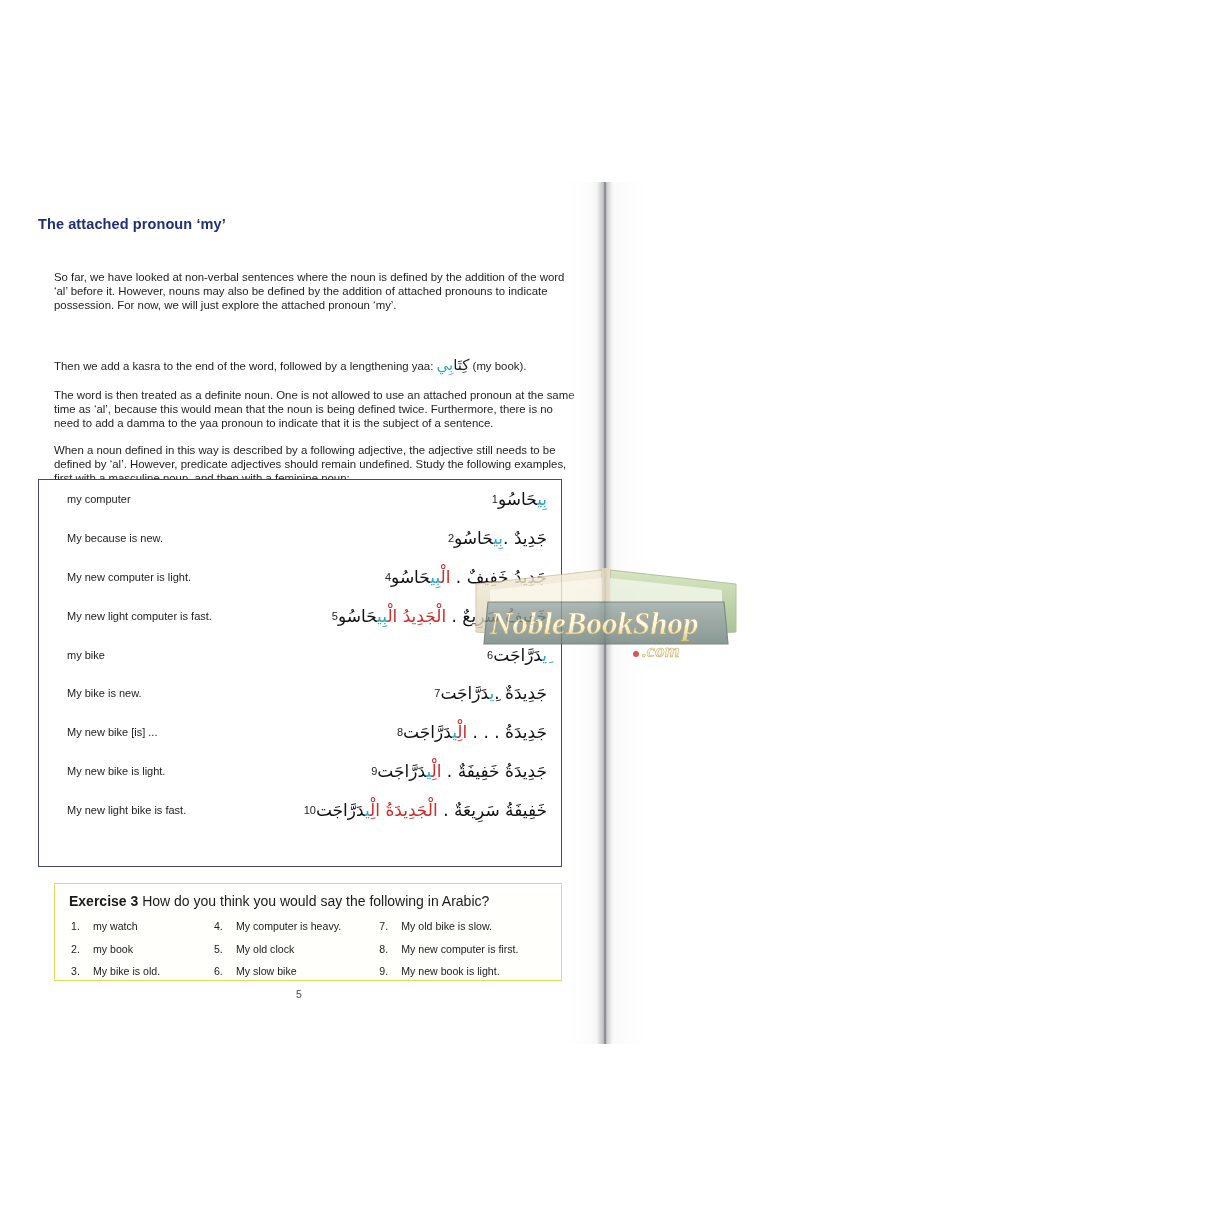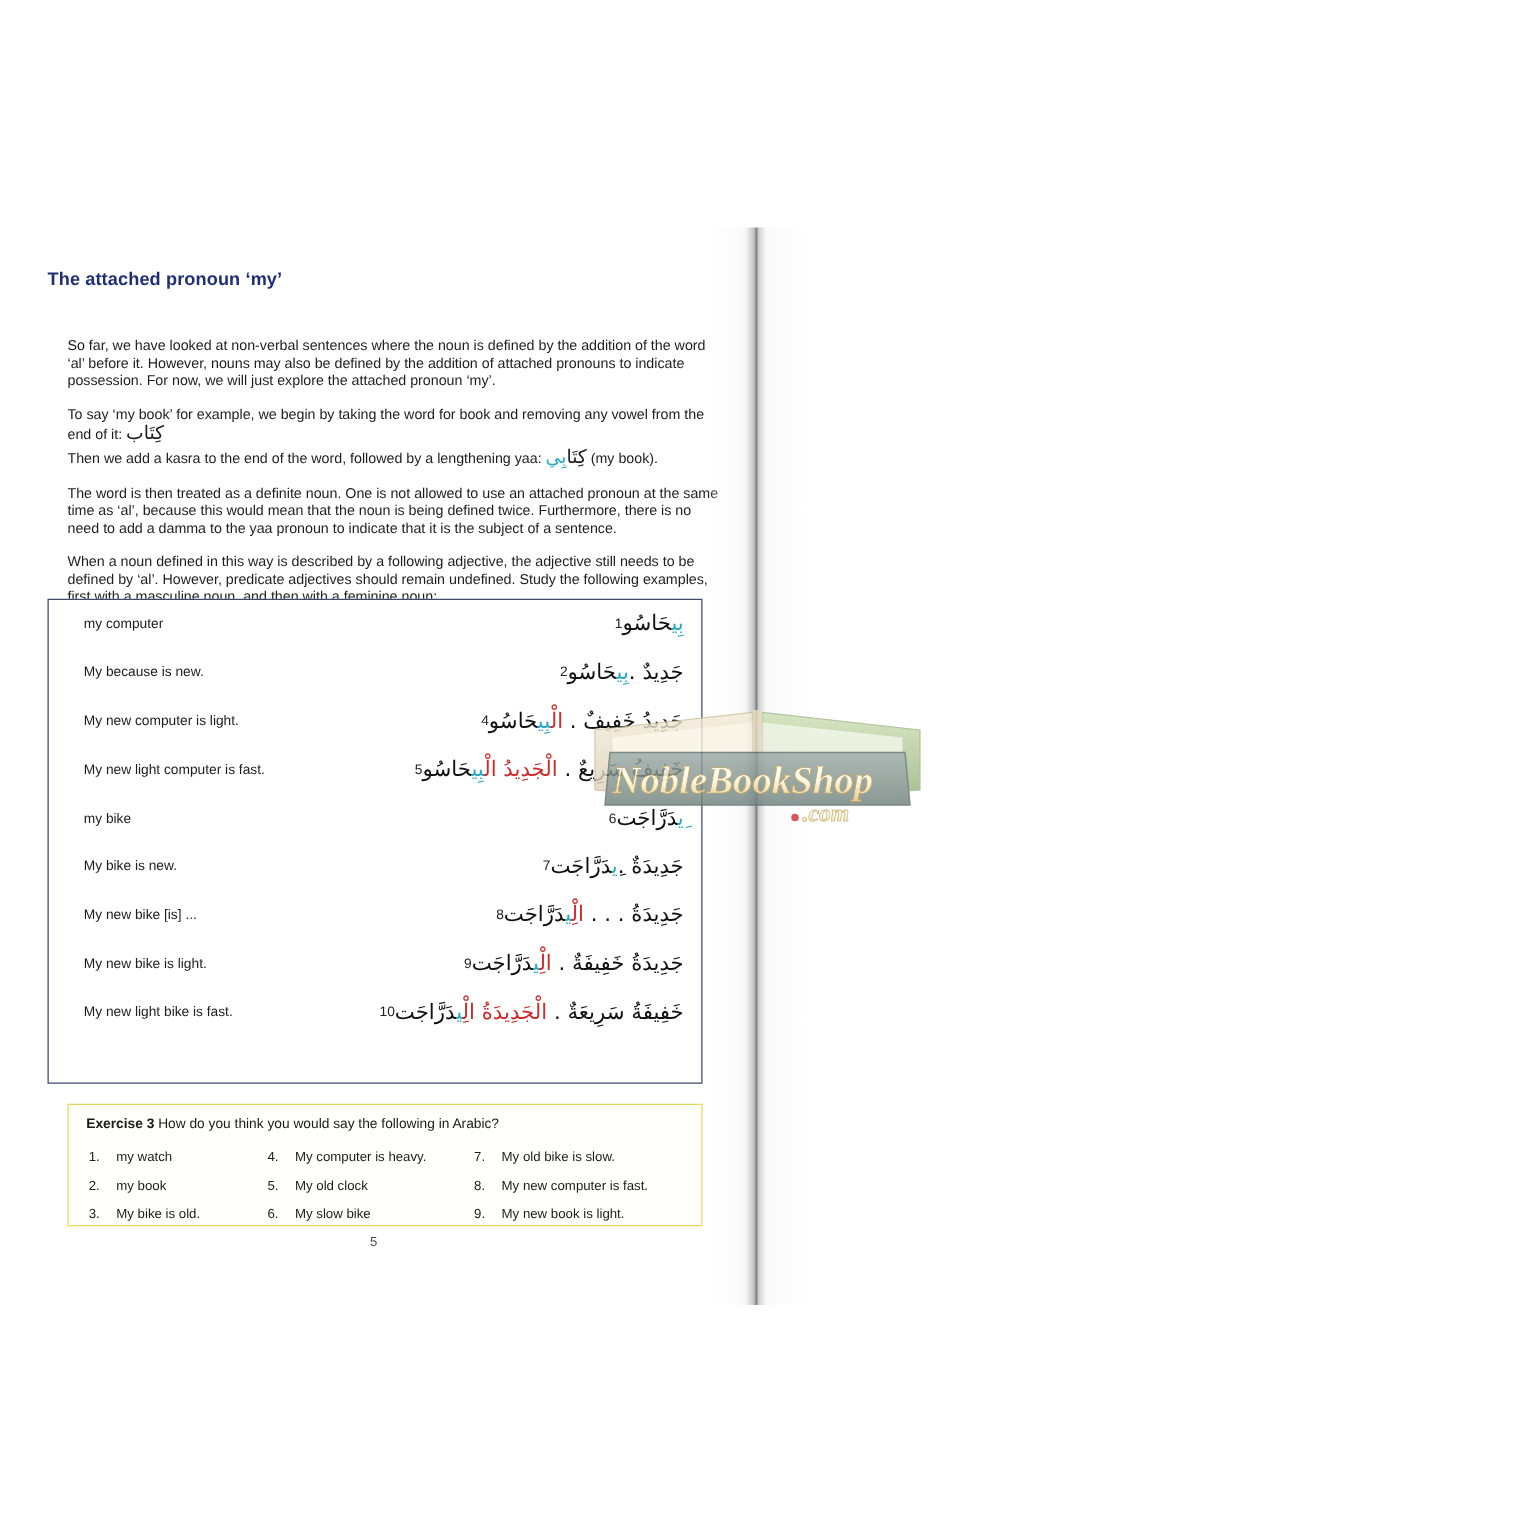--- a/index.html
+++ b/index.html
@@ -60,21 +60,21 @@
     font-family:"DejaVu Sans","Liberation Sans",sans-serif;direction:rtl;
     color:#111;
   }
   .ex-num{display:inline-block;font-size:11px;color:#222;font-family:"Liberation Sans",sans-serif;margin-left:7px;vertical-align:2px;}
 
   
   .ex3-box{
     position:absolute;left:54px;top:879px;width:508px;height:98px;
     border:1.5px solid #e8d85a;background:#fffffc;box-sizing:border-box;
   }
-  .ex3-head{position:absolute;left:14px;top:9px;font-size:11px;}
+  .ex3-head{position:absolute;left:14px;top:9px;font-size:14px;}
   .ex3-head b{font-weight:bold;}
   .ex3-grid{position:absolute;left:16px;top:31px;width:478px;}
   .ex3-grid .r{display:flex;height:22.5px;align-items:center;font-size:10.6px;}
   .ex3-grid .c{display:flex;}
   .ex3-grid .c1{width:160px;}
   .ex3-grid .c2{width:185px;}
   .ex3-grid .c3{width:190px;}
   .ex3-grid .idx{width:22px;color:#1c1c1c;}
 
   
@@ -91,23 +91,20 @@
 <body>
 
 <div class="spread">
 
   <div class="page page-left">
 
     <h1 class="section-title">The attached pronoun ‘my’</h1>
 
     <p class="para" style="top:250px;">So far, we have looked at non-verbal sentences where the noun is defined by the addition of the word ‘al’ before it. However, nouns may also be defined by the addition of attached pronouns to indicate possession. For now, we will just explore the attached pronoun ‘my’.</p>
 
-    <p class="para" style="top:305px;">
-      <span>To say ‘my book’ for example, we begin by taking the word for book and removing any vowel from the end of it: </span><span class="ar ar-inline">كِتَاب</span>
-    </p>
 
     <p class="para" style="top:338px;">
       <span>Then we add a kasra to the end of the word, followed by a lengthening yaa: </span><span class="ar ar-inline"><span>كِتَا</span><span class="cyan">بِي</span></span><span> (my book).</span>
     </p>
 
     <p class="para" style="top:368px;">The word is then treated as a definite noun. One is not allowed to use an attached pronoun at the same time as ‘al’, because this would mean that the noun is being defined twice. Furthermore, there is no need to add a damma to the yaa pronoun to indicate that it is the subject of a sentence.</p>
 
     <p class="para" style="top:423px;">When a noun defined in this way is described by a following adjective, the adjective still needs to be defined by ‘al’. However, predicate adjectives should remain undefined. Study the following examples, first with a masculine noun, and then with a feminine noun:</p>
 
     <div class="examples-box" id="examples-box">
@@ -173,21 +170,21 @@
             <div class="c c1">
               <span class="idx">2.</span>
               <span>my book</span>
             </div>
             <div class="c c2">
               <span class="idx">5.</span>
               <span>My old clock</span>
             </div>
             <div class="c c3">
               <span class="idx">8.</span>
-              <span>My new computer is fast.</span>
+              <span>My new computer is first.</span>
             </div>
           </div>
           <div class="r">
             <div class="c c1">
               <span class="idx">3.</span>
               <span>My bike is old.</span>
             </div>
             <div class="c c2">
               <span class="idx">6.</span>
               <span>My slow bike</span>

